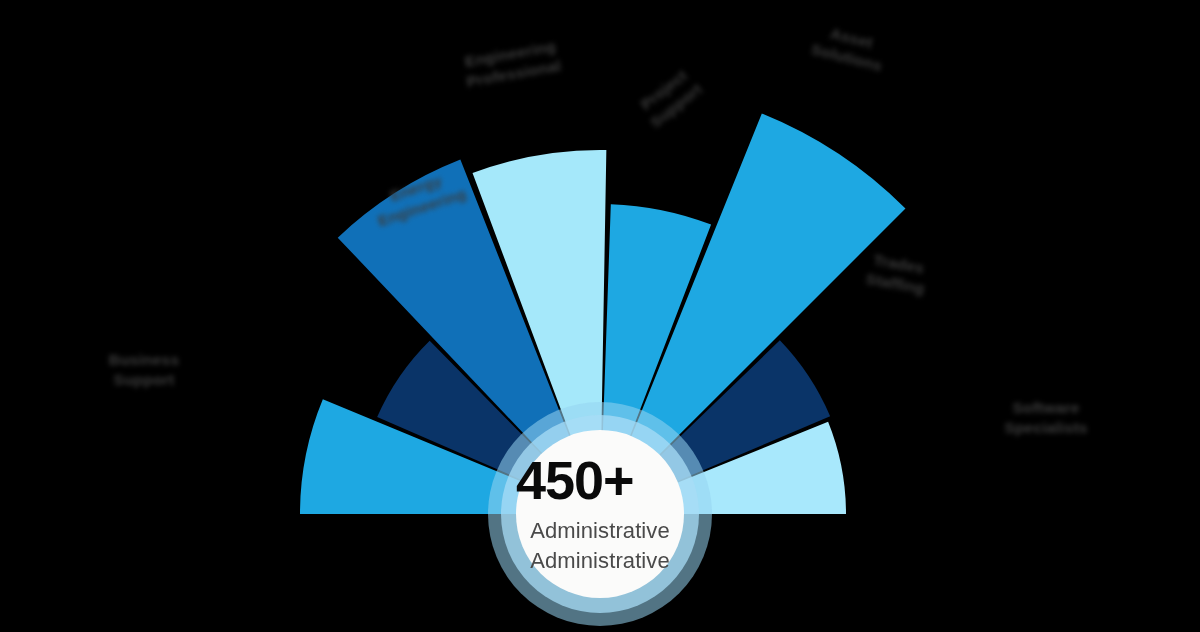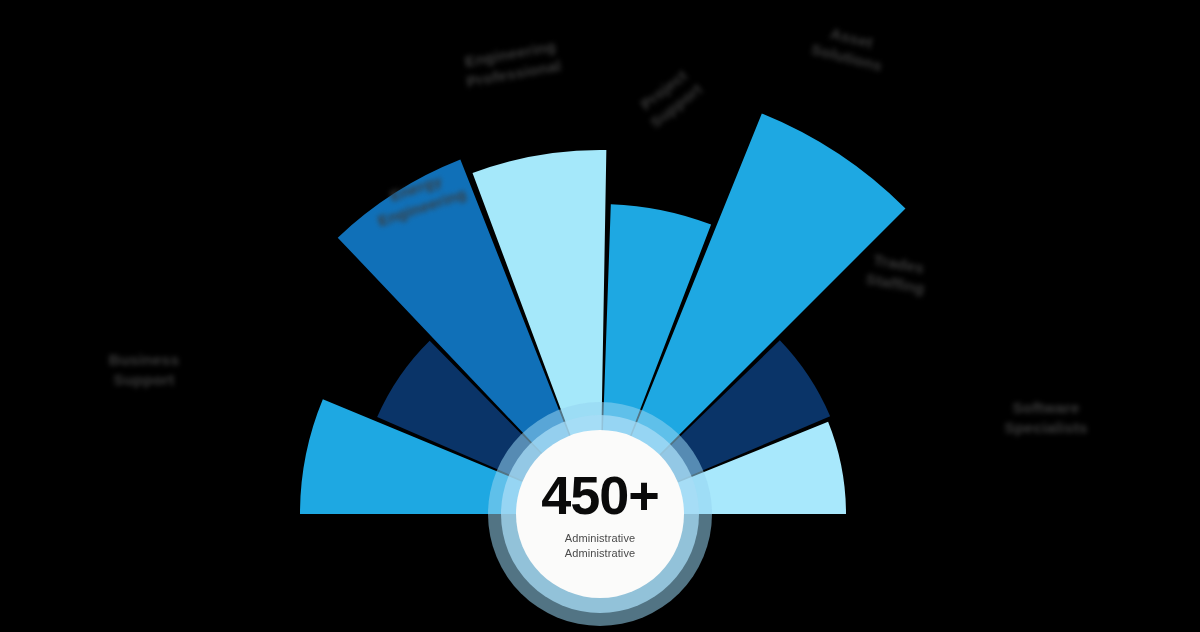--- a/index.html
+++ b/index.html
@@ -45,33 +45,32 @@
     background: rgba(168, 220, 245, 0.75);
   }
   .hub-core {
     left: 516px;
     top: 430px;
     width: 168px;
     height: 168px;
     background: #fbfbfa;
     display: flex;
     flex-direction: column;
-    align-items: center;
     justify-content: center;
   }
   .hub-big {
     font-size: 54px;
     font-weight: 700;
     letter-spacing: -1px;
     color: #0a0a0a;
     line-height: 1;
     margin-bottom: 9px;
   }
   .hub-sub {
-    font-size: 11px;
+    font-size: 22px;
     color: #4a4a4a;
     line-height: 1.34;
     text-align: center;
     letter-spacing: .1px;
   }
 
   
   .petal-label {
     position: absolute;
     color: #3c3c3c;

